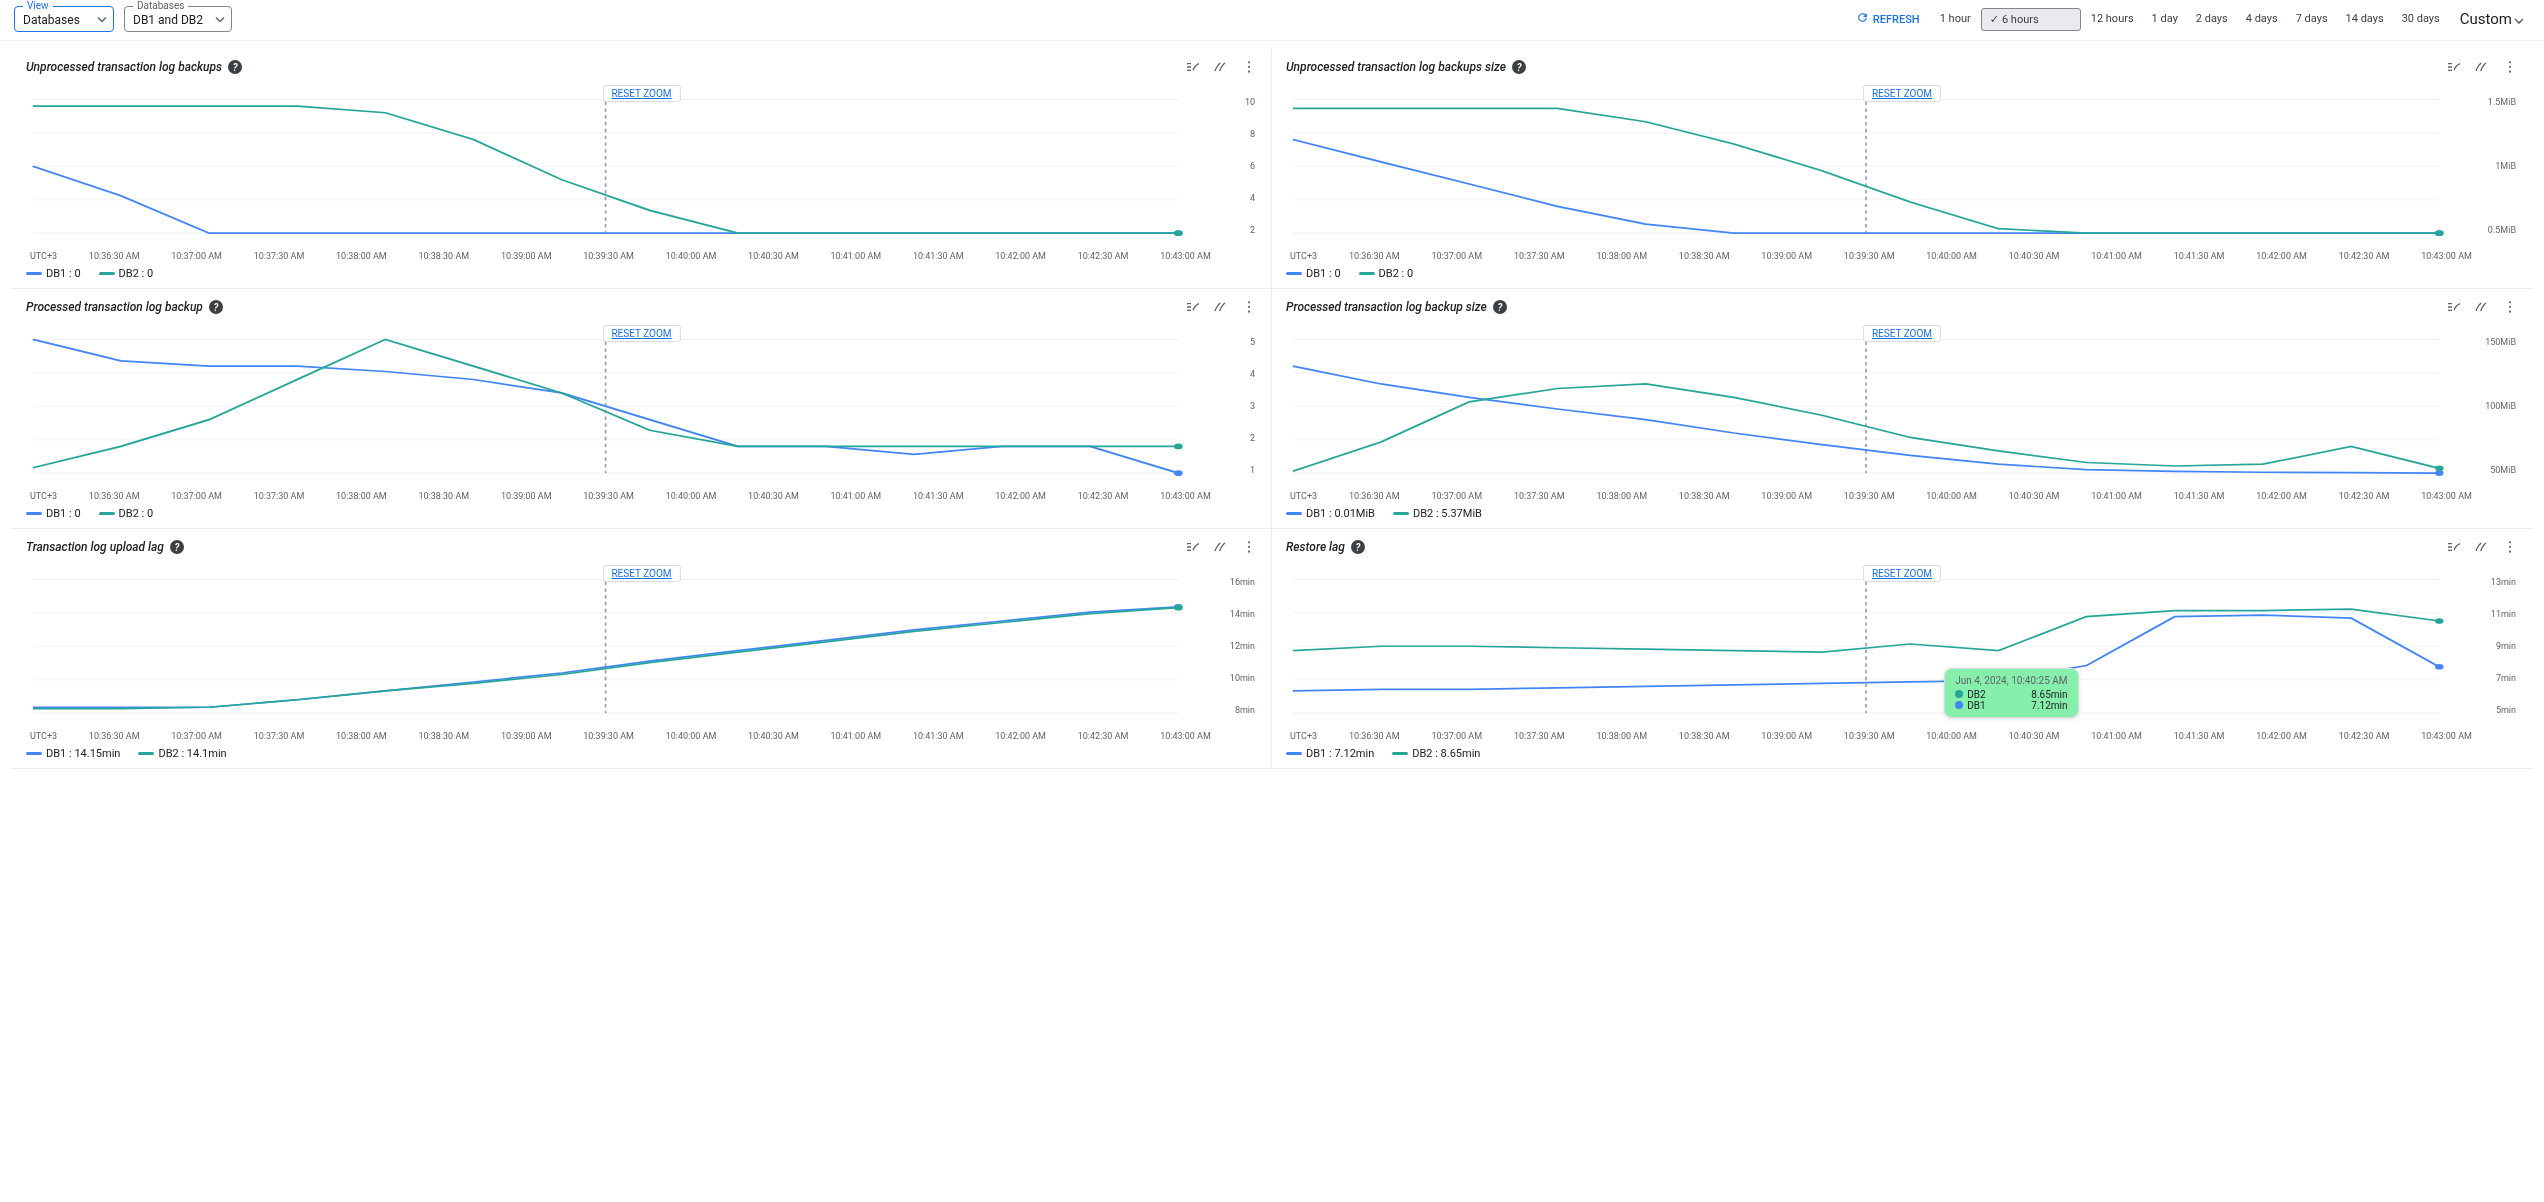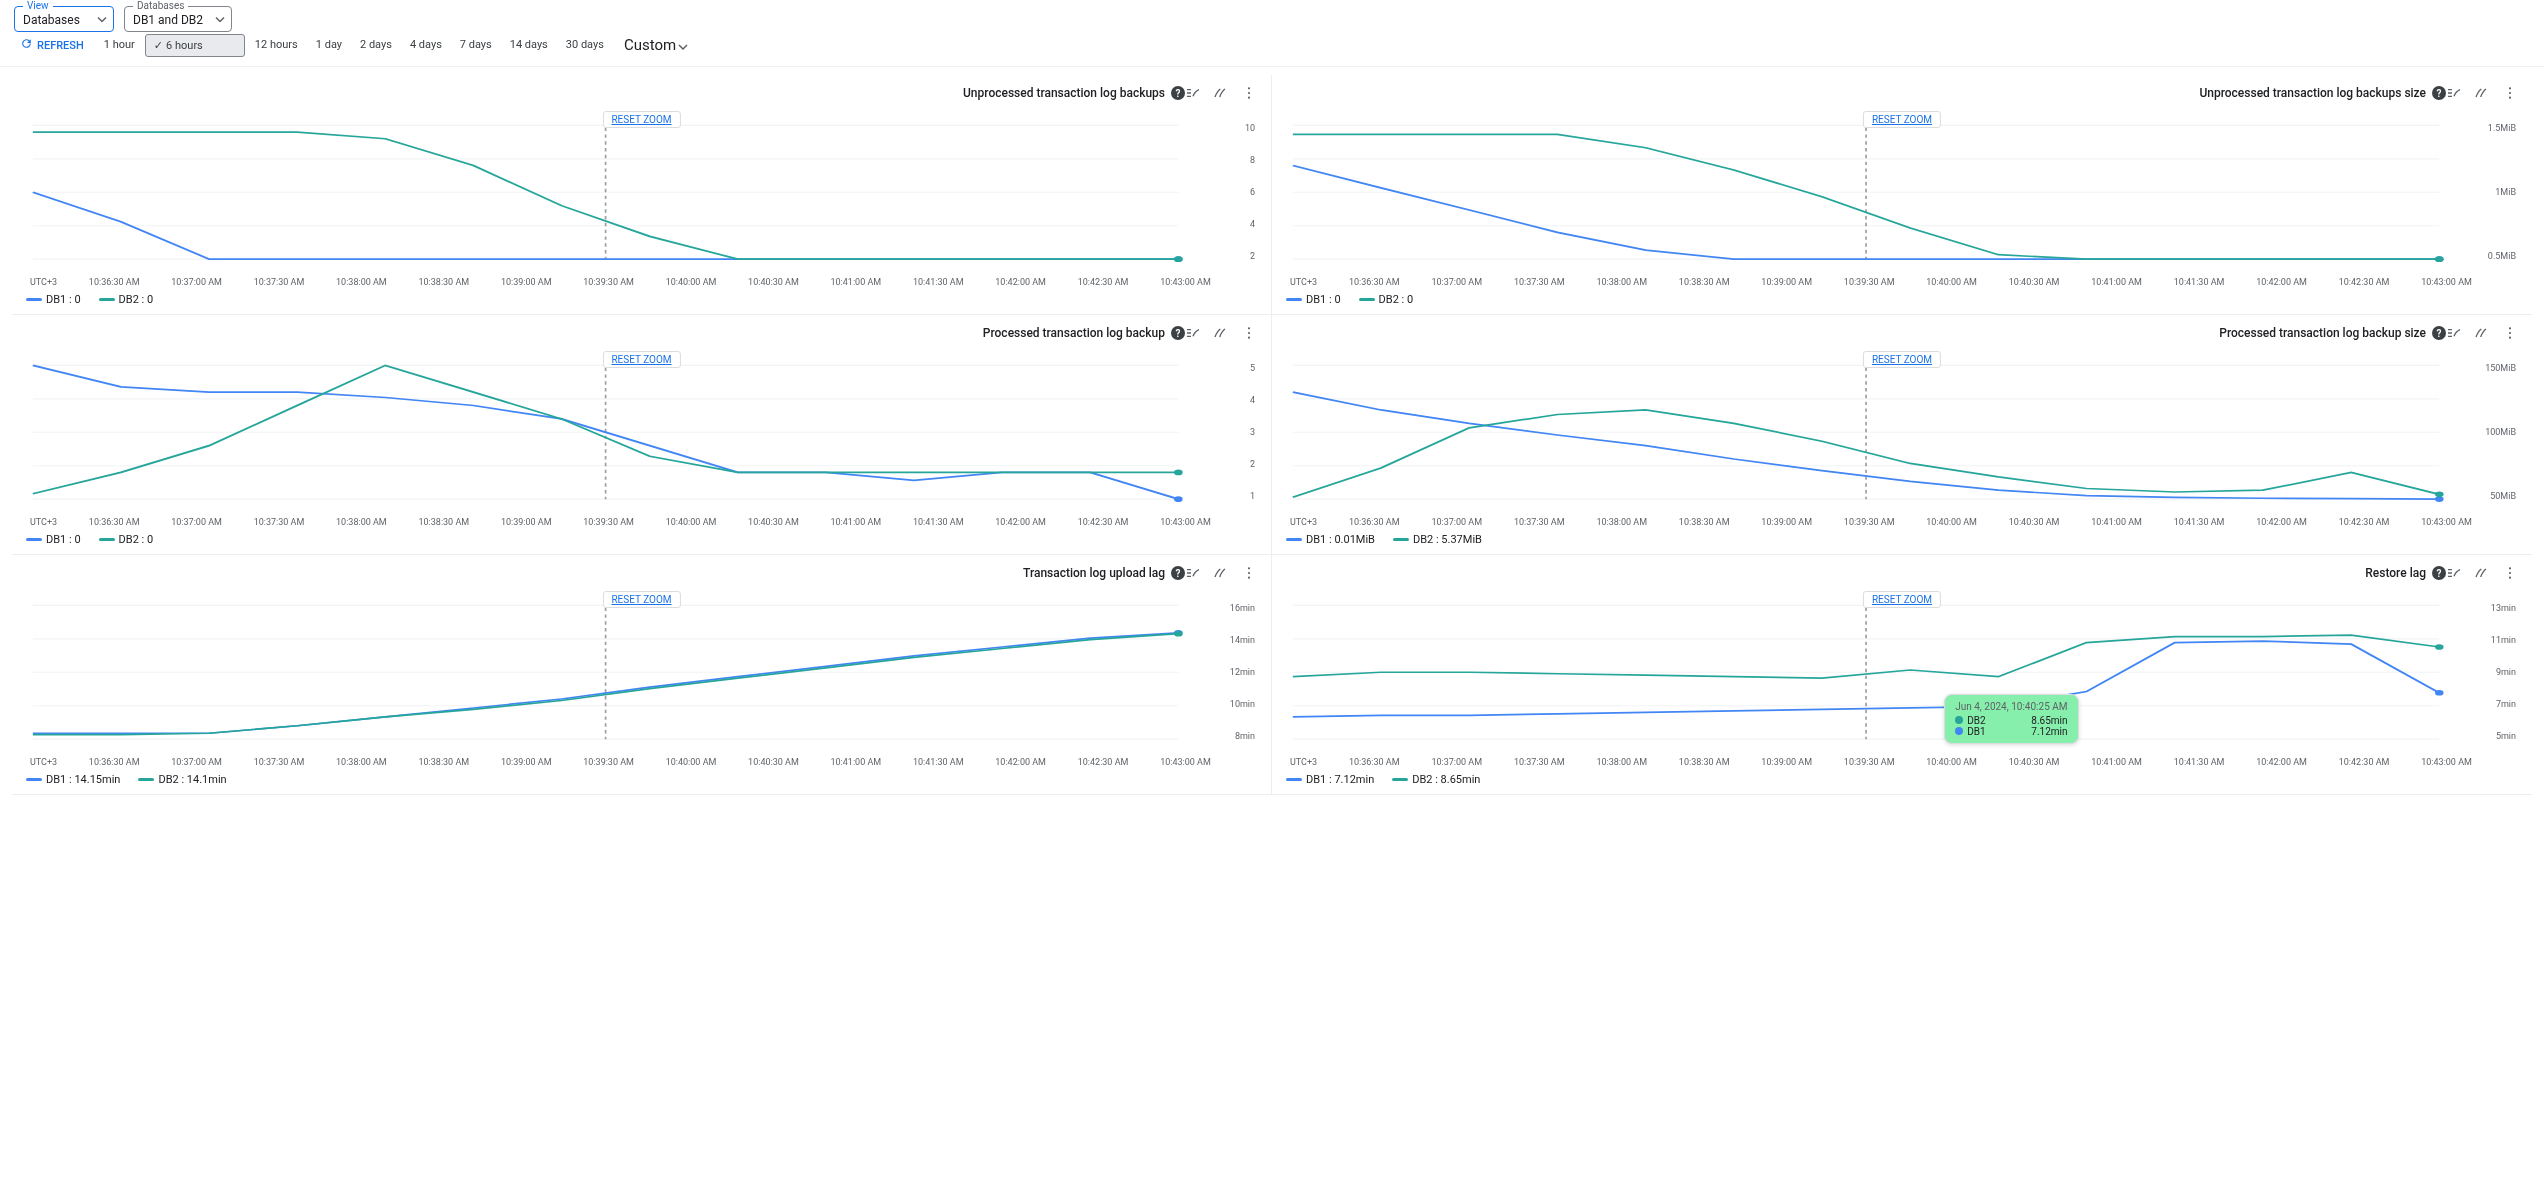--- a/index.html
+++ b/index.html
@@ -1,35 +1,35 @@
 <!DOCTYPE html>
 <html><head>
 <meta charset="utf-8">
 <style>
 * { box-sizing: border-box; margin: 0; padding: 0; }
 body { font-family: "Google Sans", Roboto, Arial, sans-serif; font-size: 11px; color: #202124; background: #fff; }
-.topbar { display: flex; align-items: flex-start; justify-content: space-between; padding: 6px 14px 8px; border-bottom: 1px solid #f1f1f1; flex-direction: column; }
+.topbar { display: flex; align-items: flex-start; justify-content: space-between; padding: 6px 14px 8px; border-bottom: 1px solid #f1f1f1; }
 .selectors { display: flex; gap: 10px; }
 .sel { position: relative; border: 1px solid #80868b; border-radius: 4px; padding: 6px 28px 4px 8px; min-width: 100px; }
 .sel.active { border-color: #1a73e8; }
 .sel .lab { position: absolute; top: -7px; left: 8px; background: #fff; padding: 0 4px; font-size: 10px; color: #5f6368; }
 .sel.active .lab { color: #1a73e8; }
 .sel .val { font-size: 12px; }
 .sel .caret { position: absolute; right: 6px; top: 50%; transform: translateY(-50%); }
 .caret-svg { width: 10px; height: 6px; }
 .toolbar { display: flex; align-items: center; gap: 6px; }
 .refresh { display: flex; align-items: center; gap: 4px; color: #1a73e8; font-weight: 500; font-size: 11px; padding: 4px 6px; cursor: pointer; }
 .range-item { font-size: 11px; color: #3c4043; padding: 4px 8px; border-radius: 3px; cursor: pointer; }
 .range-item.sel { background: #e8eaed; }
 .check { display: inline-block; margin-right: 3px; color: #3c4043; }
 .custom { display: flex; align-items: center; gap: 2px; font-size: 15px; padding: 4px 6px; cursor: pointer; }
 .charts-grid { display: grid; grid-template-columns: 1fr 1fr; gap: 0; padding: 8px 12px; }
 .panel { border-right: 1px solid #eee; border-bottom: 1px solid #eee; padding: 10px 14px 8px; position: relative; }
 .panel:nth-child(2n) { border-right: none; }
-.panel-head { display: flex; align-items: center; justify-content: flex-end; margin-bottom: 4px; }
+.panel-head { display: flex; align-items: center; justify-content: space-between; margin-bottom: 4px; font-style: italic; }
 .panel-title-wrap { display: flex; align-items: center; gap: 6px; }
 .panel-title { font-size: 12px; font-weight: 500; }
 .help { display: inline-flex; align-items: center; justify-content: center; width: 14px; height: 14px; border-radius: 50%; background: #3c4043; color: #fff; font-size: 10px; font-weight: 600; }
 .panel-icons { display: flex; gap: 12px; align-items: center; }
 .ico { width: 16px; height: 16px; display: inline-flex; align-items: center; justify-content: center; color: #5f6368; cursor: pointer; }
 .chart-area { position: relative; height: 170px; }
 .reset-zoom { position: absolute; top: 6px; left: 50%; transform: translateX(-50%); border: 1px solid #dadce0; font-size: 10px; color: #1a73e8; background: #fff; padding: 2px 8px; border-radius: 3px; cursor: pointer; text-decoration: underline; }
 svg.chart { width: 100%; height: 100%; }
 .grid-line { stroke: #f1f3f4; stroke-width: 1; }
 .vline { stroke: #9aa0a6; stroke-width: 1; stroke-dasharray: 3 3; }

